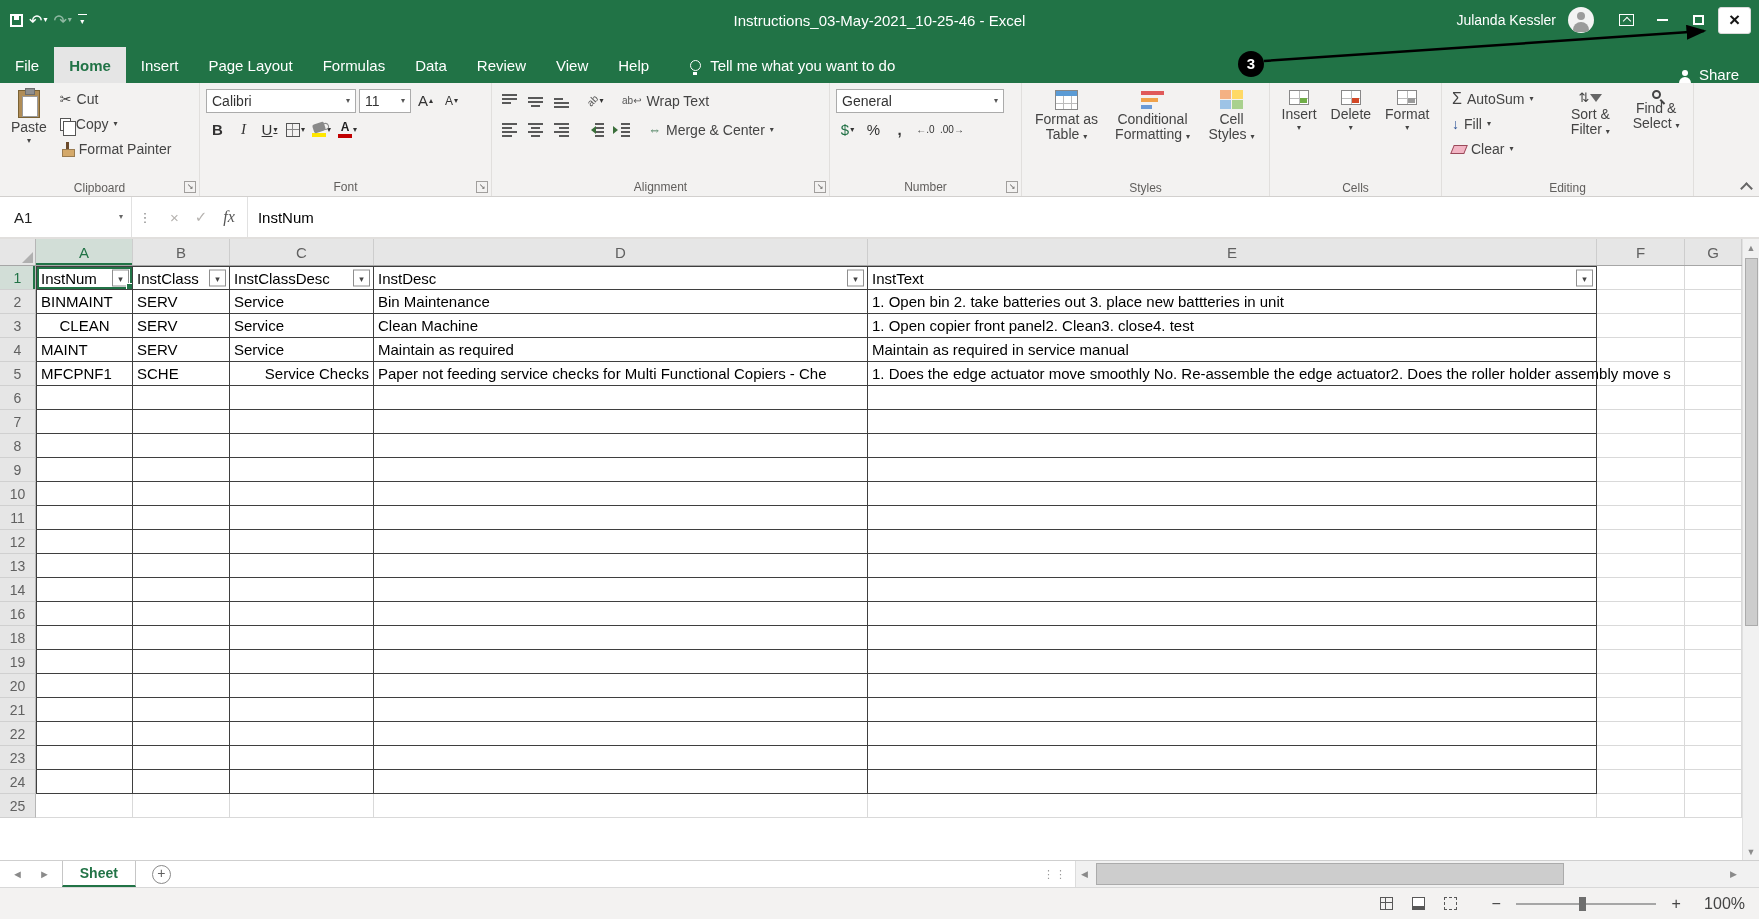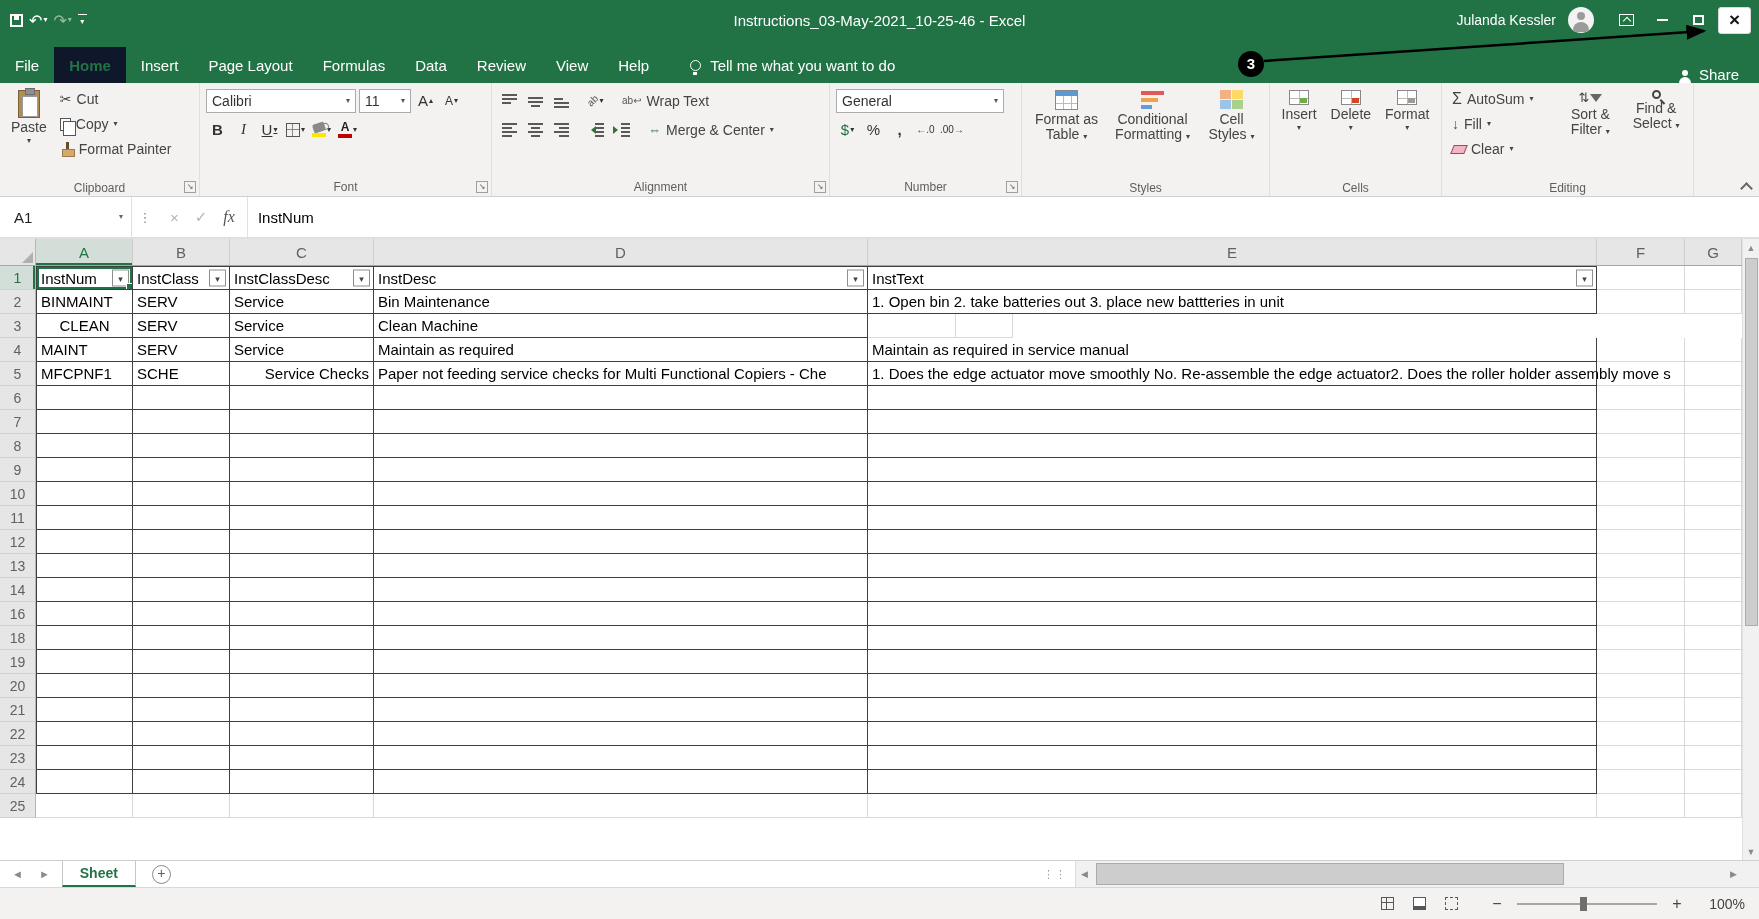--- a/index.html
+++ b/index.html
@@ -27,21 +27,21 @@
   .i-ropts{width:15px;height:12px;border:1px solid #fff;position:relative}
   .i-ropts::after{content:'';position:absolute;left:4px;top:3px;width:5px;height:5px;border-top:1px solid #fff;border-left:1px solid #fff;transform:rotate(45deg)}
   .winbtn{width:36px;height:100%;display:flex;align-items:center;justify-content:center;background:none;border:none;color:#fff}
   .i-min{width:11px;height:2px;background:#fff}
   .i-max{width:11px;height:10px;border:2px solid #fff}
   .win-close{width:33px;height:27px;margin:0 8px 0 2px;background:#fff;border:1px solid #d9d9d9;border-radius:3px;display:flex;align-items:center;justify-content:center;color:#161616;font-size:19px;font-weight:bold;align-self:center}
 
   
   .tabrow{height:43px;background:#217346;display:flex;align-items:flex-end;color:#fff}
   .tab{height:36px;padding:0 15px;display:flex;align-items:center;font-size:15px;white-space:nowrap}
-  .tab.active{background:#0f172a;color:#217346;font-weight:bold}
+  .tab.active{background:#e5e5e5;color:#217346;font-weight:bold}
   .tellme{height:36px;display:flex;align-items:center;gap:9px;margin-left:26px;font-size:15px}
   .i-bulb{width:11px;height:11px;border:1.5px solid #fff;border-radius:50%;position:relative;display:inline-block}
   .i-bulb::after{content:'';position:absolute;left:2px;top:11px;width:4px;height:3px;background:#fff}
   .share{margin-left:auto;height:36px;display:flex;align-items:flex-end;gap:7px;padding-right:20px;font-size:15px}
   .i-person{width:14px;height:13px;position:relative;display:inline-block}
   .i-person::before{content:'';position:absolute;left:4px;top:0;width:6px;height:6px;border-radius:50%;background:#fff}
   .i-person::after{content:'';position:absolute;left:1px;top:7px;width:12px;height:6px;border-radius:6px 6px 0 0;background:#fff}
 
   
   .ribbon{height:114px;background:#f3f2f1;display:flex;border-bottom:1px solid #d2d0ce;position:relative;color:#444}
@@ -178,21 +178,21 @@
   .statusbar{height:32px;background:#f3f2f1;border-top:1px solid #d8d8d8;display:flex;align-items:center;justify-content:flex-end;padding-right:14px;gap:10px;color:#444}
   .views{display:flex;gap:8px;margin-right:14px}
   .vbtn{width:24px;height:22px;display:flex;align-items:center;justify-content:center;background:none;border:none}
   .vi{width:13px;height:13px;border:1px solid #585858;background-repeat:no-repeat}
   .vi-normal{background-image:linear-gradient(#585858,#585858),linear-gradient(#585858,#585858);background-size:1px 100%,100% 1px;background-position:4px 0,0 4px}
   .vi-layout{background-image:linear-gradient(#585858,#585858);background-size:100% 3px;background-position:0 bottom;background-color:#fff}
   .vi-break{border-style:dashed}
   .zoomout,.zoomin{background:none;border:none;font-size:16px;color:#444;width:20px}
   .zslider{width:140px;height:2px;background:#a6a6a6;position:relative}
   .zthumb{position:absolute;left:45%;top:-6px;width:7px;height:14px;background:#6e6e6e}
-  .zoomlabel{font-size:14px;margin-left:8px;min-width:40px;text-align:right}
+  .zoomlabel{font-size:16px;margin-left:8px;min-width:40px;text-align:left}
 
   
   .som{position:absolute;left:0;top:0;width:1759px;height:919px;pointer-events:none;z-index:999}
 </style>
 </head>
 <body>
 
 <div class="app">
 
   <div class="titlebar">
@@ -575,20 +575,23 @@
             </div>
             <div class="g-cell bd" style="width: 97px;">
               <div class="g-txt">SERV</div>
             </div>
             <div class="g-cell bd" style="width: 144px;">
               <div class="g-txt">Service</div>
             </div>
             <div class="g-cell bd" style="width: 494px;">
               <div class="g-txt">Clean Machine</div>
             </div>
+            <div class="g-cell bd" style="width: 729px;">
+              <div class="g-txt">1. Open copier front panel2. Clean3. close4. test</div>
+            </div>
             <div class="g-cell bl" style="width: 88px;"></div>
             <div class="g-cell bl" style="width: 57px;"></div>
           </div>
           <div class="g-row">
             <div class="g-rownum">4</div>
             <div class="g-cell bd bfirst" style="width: 97px;">
               <div class="g-txt">MAINT</div>
             </div>
             <div class="g-cell bd" style="width: 97px;">
               <div class="g-txt">SERV</div>

